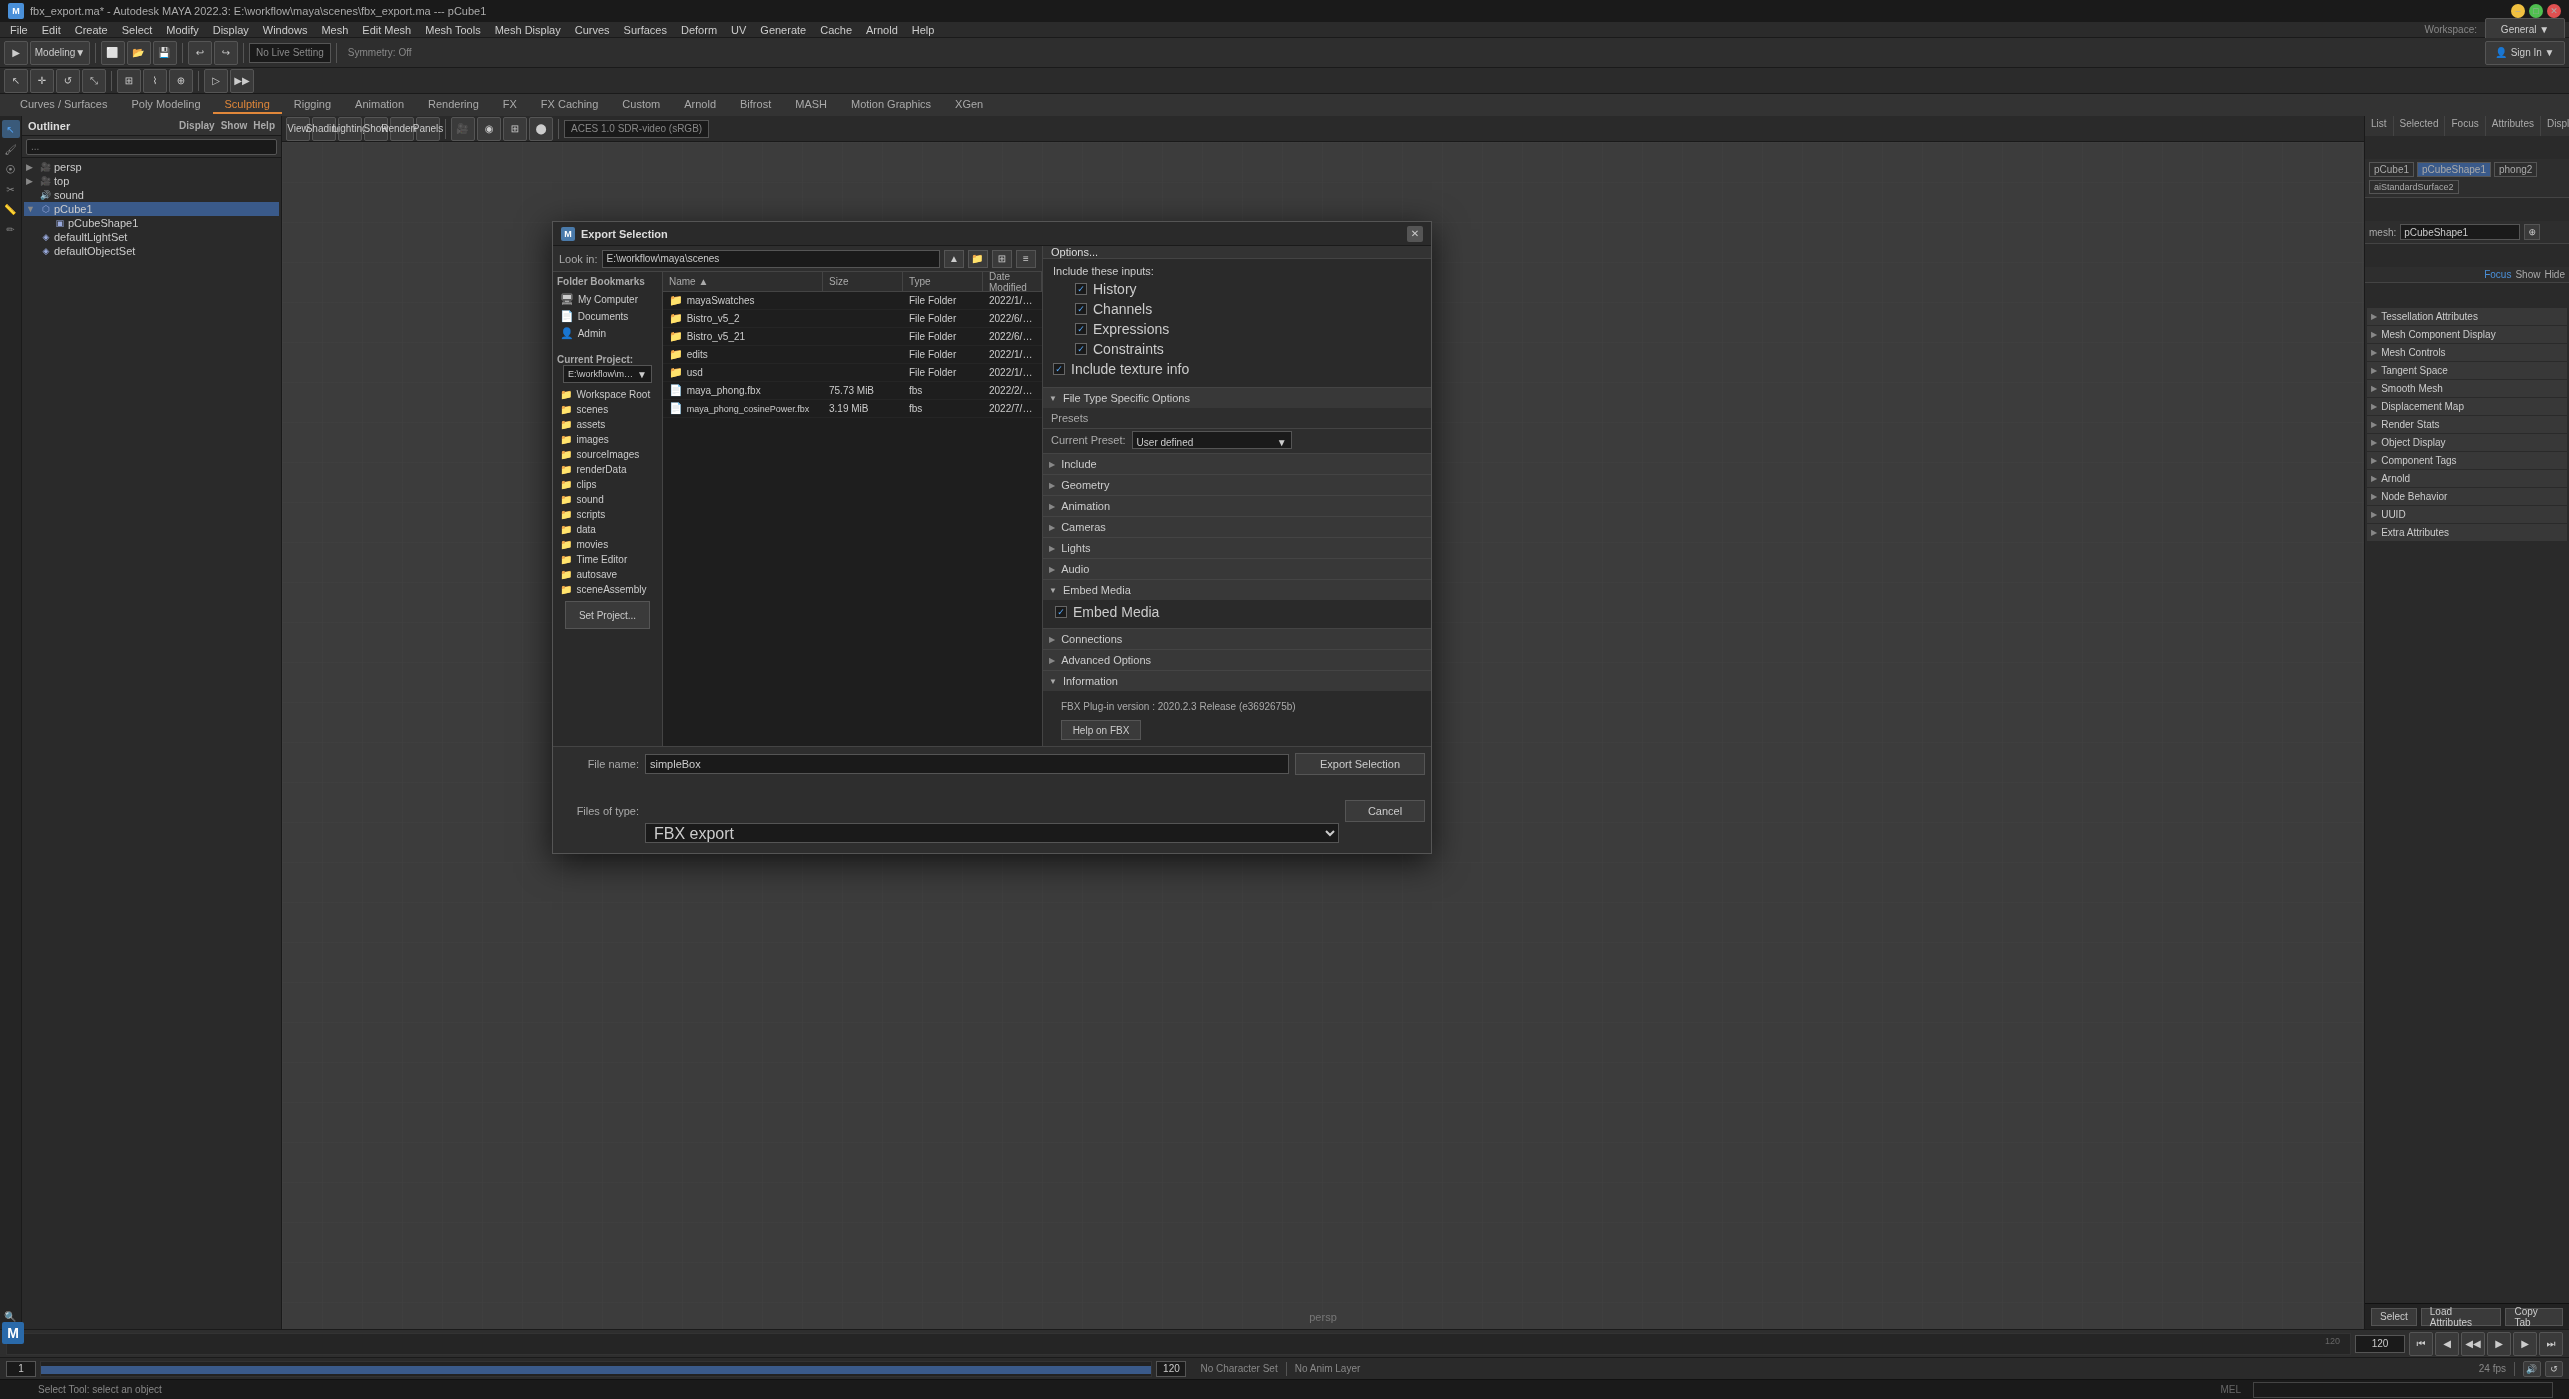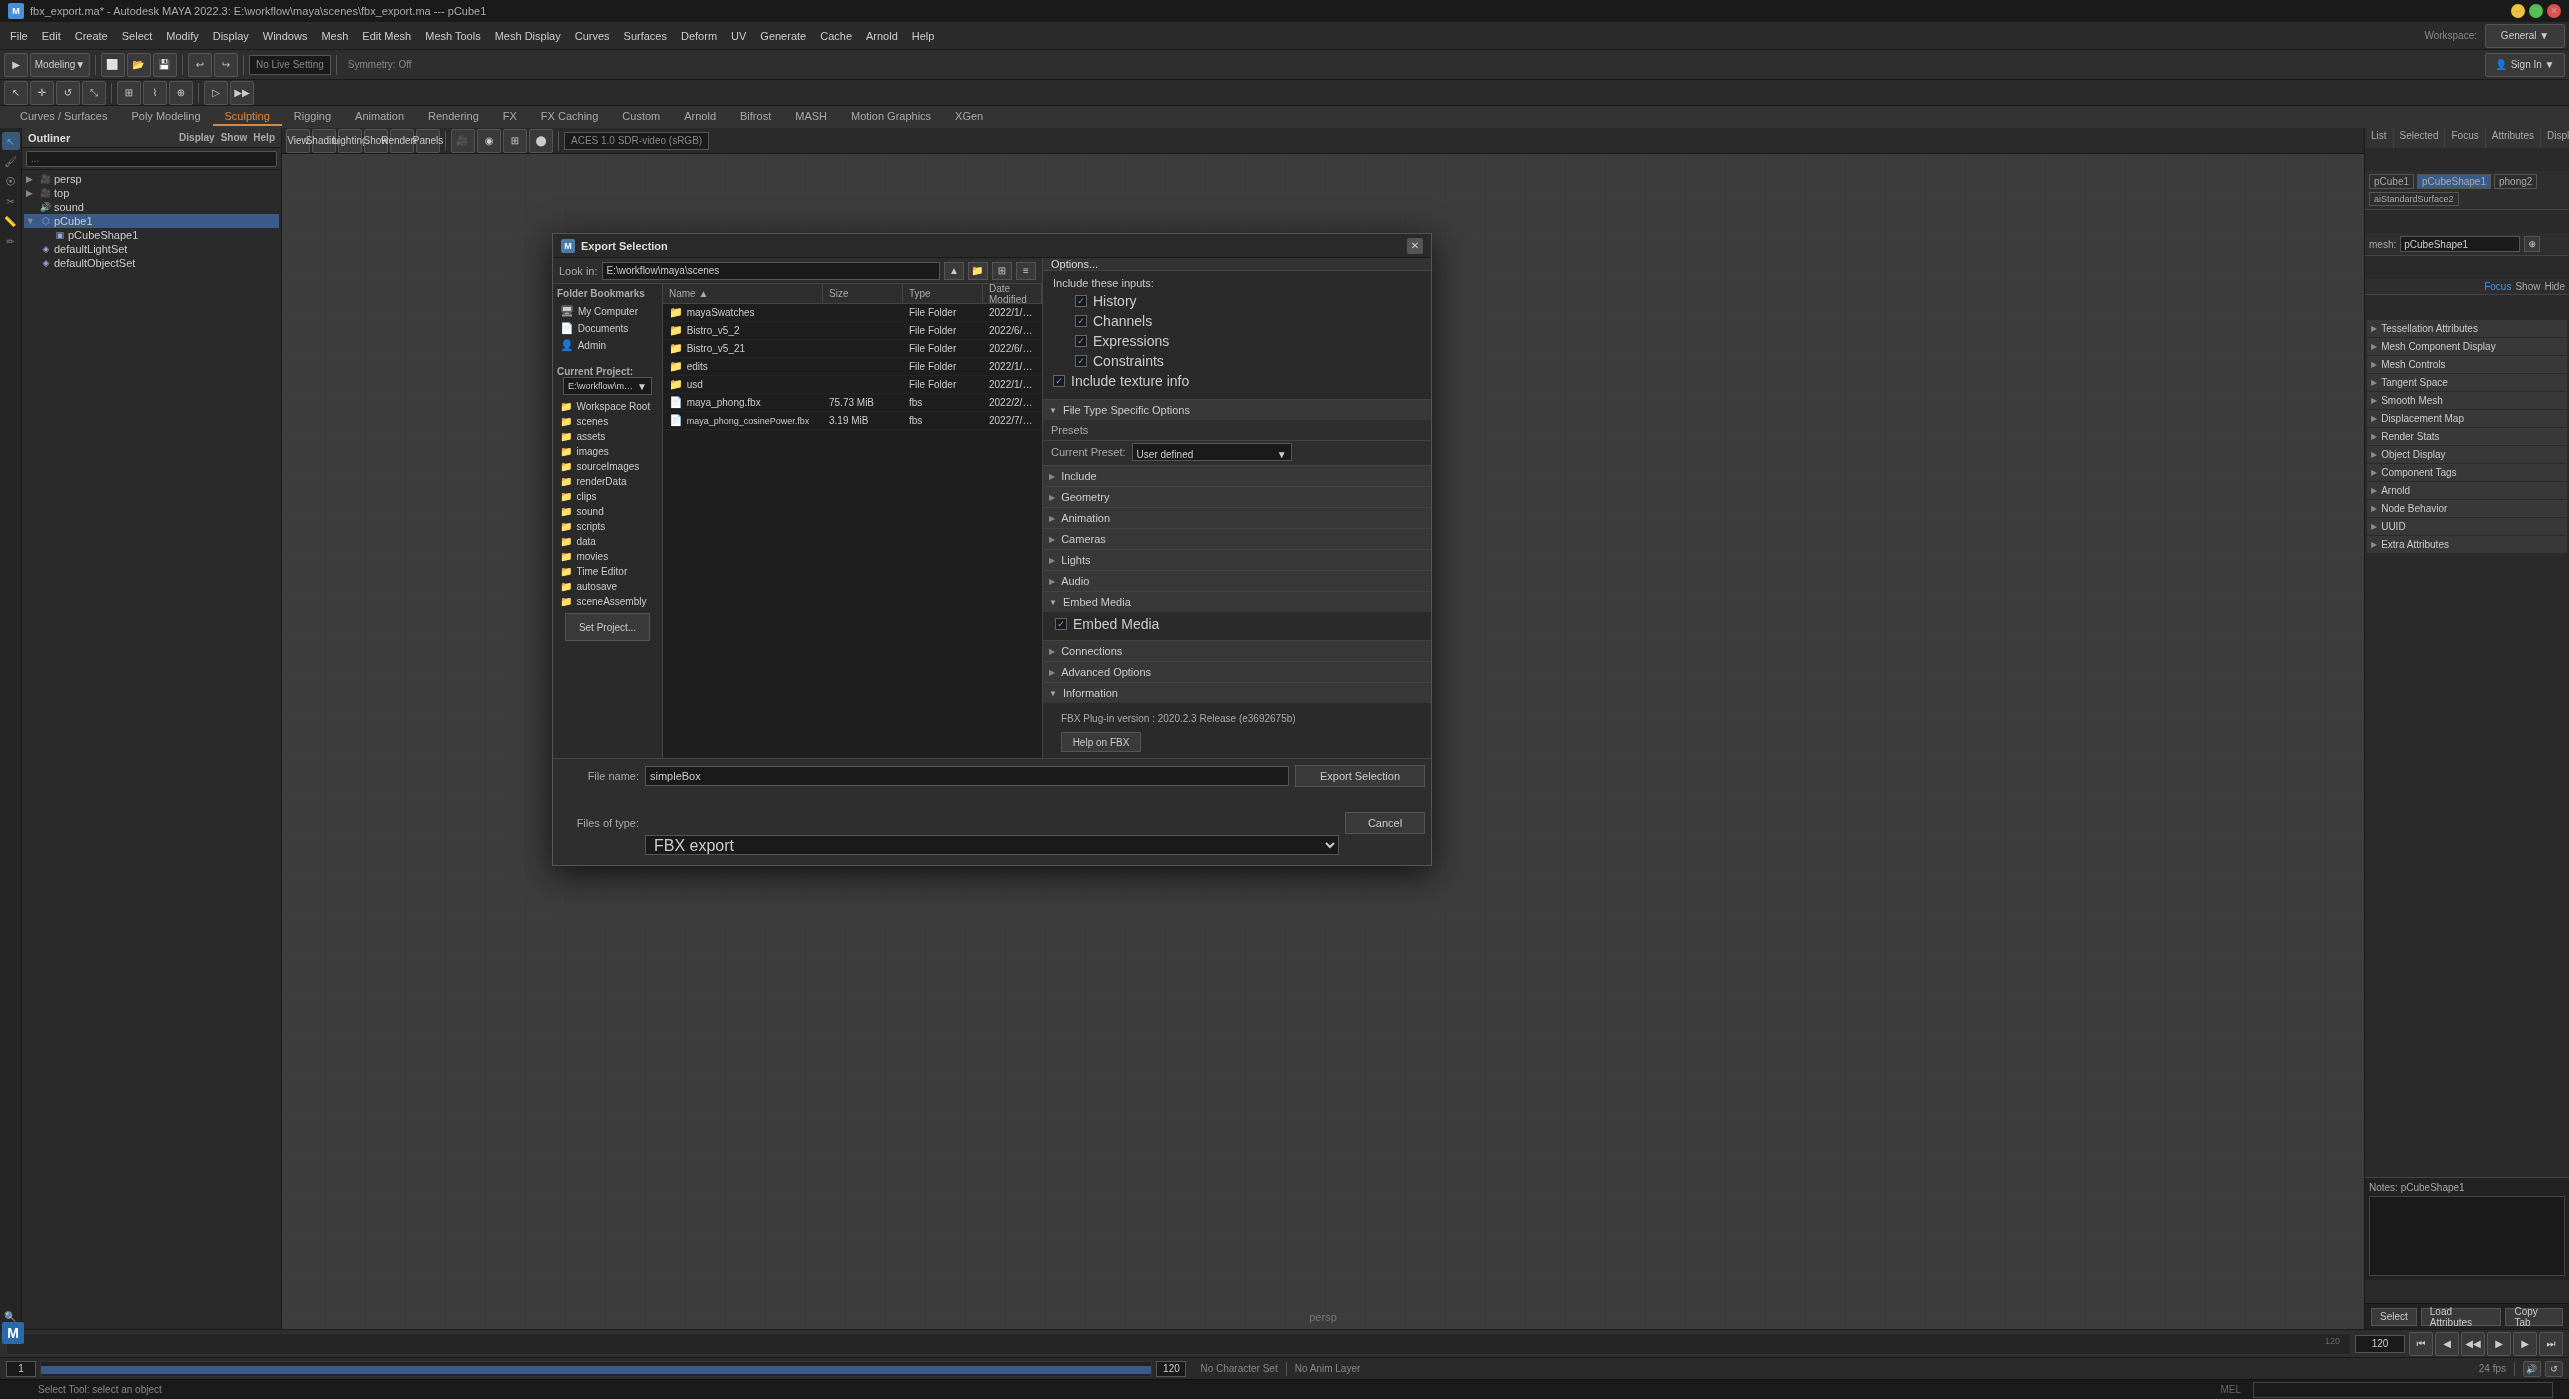--- a/index.html
+++ b/index.html
@@ -36,21 +36,21 @@
     .title-bar .title-text { flex: 1; }
     .title-bar .win-buttons { display: flex; gap: 4px; }
     .win-btn {
       width: 14px; height: 14px; border-radius: 50%;
       display: flex; align-items: center; justify-content: center;
       font-size: 9px; cursor: pointer;
     }
 
     
     .menu-row {
-      height: 28px;
+      height: 16px;
       background: #2b2b2b;
       display: flex;
       align-items: center;
       padding: 0 4px;
       gap: 2px;
       border-bottom: 1px solid #1a1a1a;
     }
     .menu-item {
       padding: 2px 6px;
       font-size: 11px;
@@ -1231,24 +1231,20 @@
         <div class="attr-section-row">
           <span class="attr-arrow">▶</span>
           <span style="font-size:10px;color:#ccc">UUID</span>
         </div>
         <div class="attr-section-row">
           <span class="attr-arrow">▶</span>
           <span style="font-size:10px;color:#ccc">Extra Attributes</span>
         </div>
       </div>
 
-      <div style="padding:4px;background:#222;border-top:1px solid #444">
-        <div style="font-size:10px;color:#aaa;margin-bottom:3px">Notes: pCubeShape1</div>
-        <div style="width:100%;height:80px;background:#1a1a1a;border:1px solid #444"></div>
-      </div>
 
       <div class="bottom-channel">
         <div class="bottom-btn">Select</div>
         <div class="bottom-btn">Load Attributes</div>
         <div class="bottom-btn">Copy Tab</div>
       </div>
     </div>
   </div>
 
   <div class="bottom-rows">

